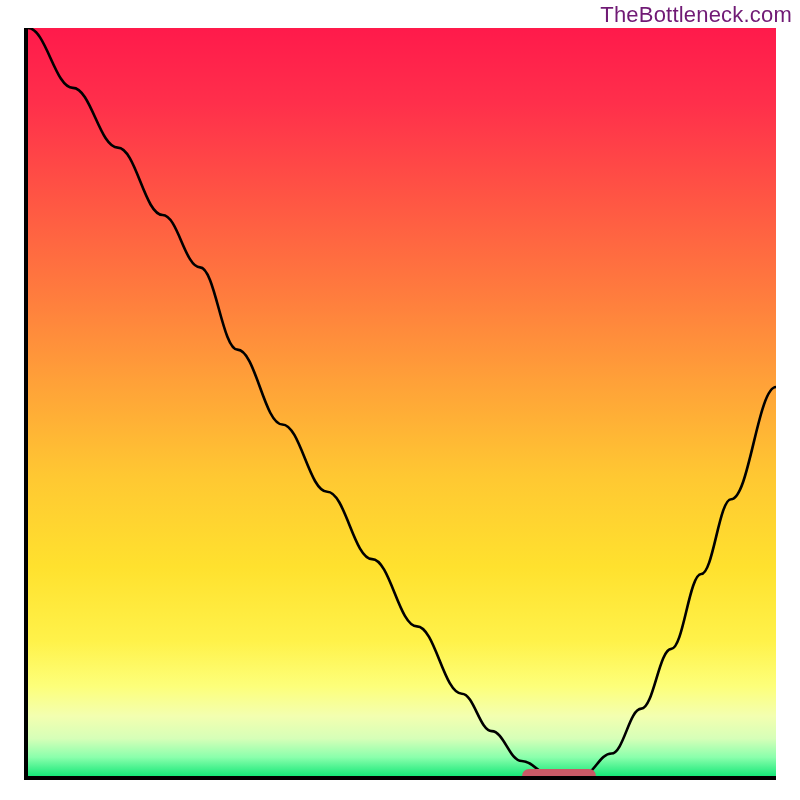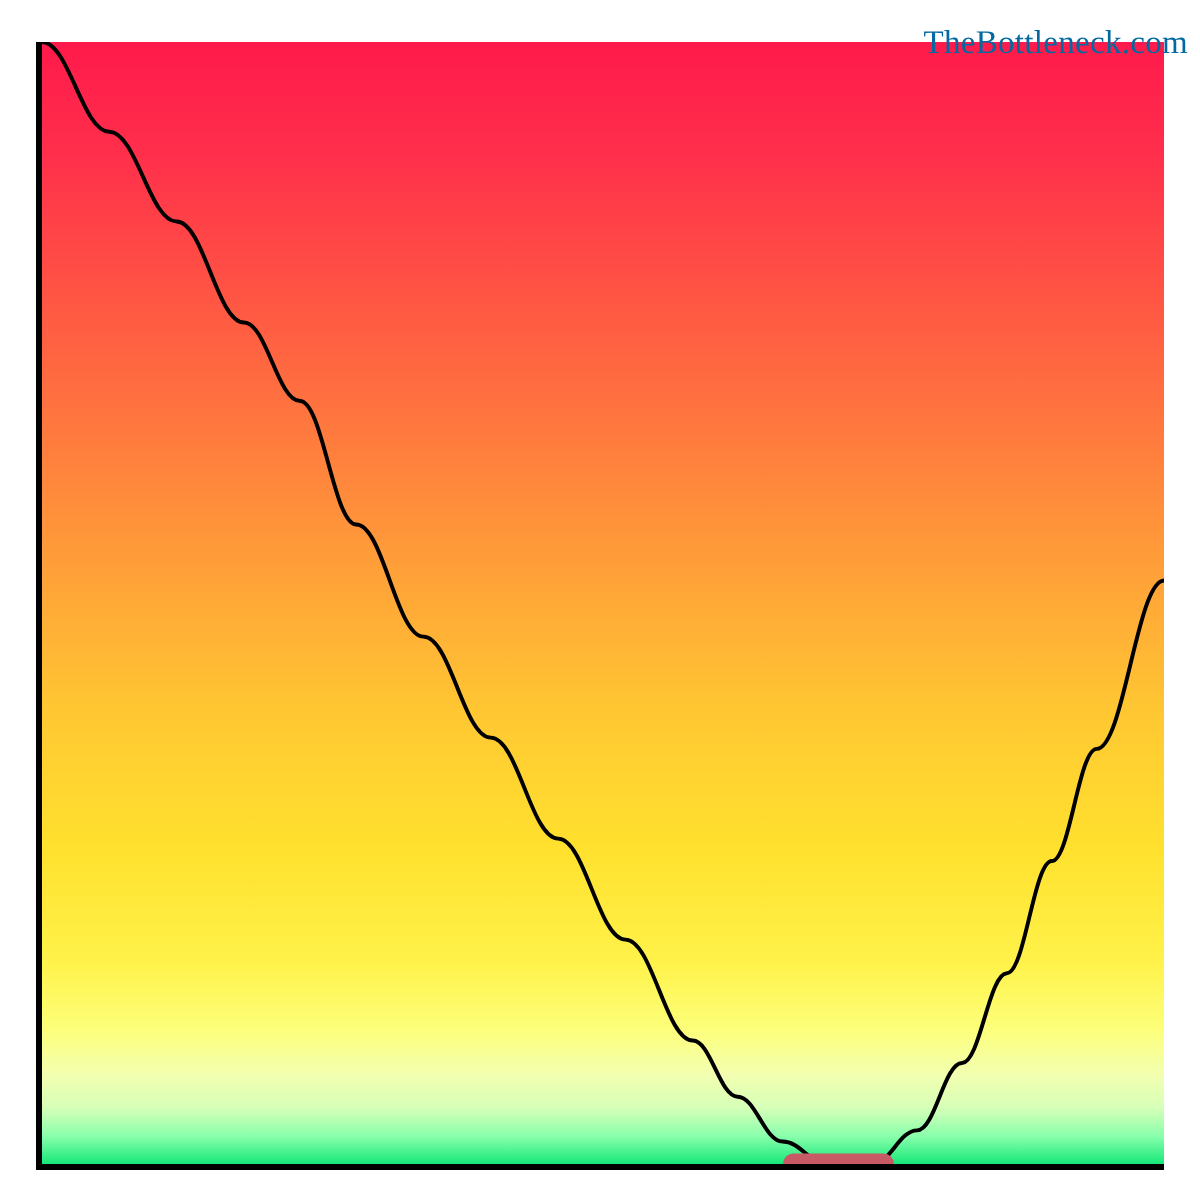--- a/index.html
+++ b/index.html
@@ -10,25 +10,25 @@
     background: #ffffff;
     overflow: hidden;
   }
   .container {
     position: relative;
     width: 800px;
     height: 800px;
   }
   .watermark {
     position: absolute;
-    top: 15px;
+    top: 2px;
     right: 8px;
-    font-family: Liberation Serif, serif;
+    font-family: Liberation Sans, sans-serif;
     font-size: 22px;
-    color: #0369a1;
+    color: #701a75;
     font-weight: 500;
     letter-spacing: 0.2px;
     z-index: 4;
   }
   .plot {
     position: absolute;
     left: 24px;
     top: 28px;
     width: 752px;
     height: 752px;

